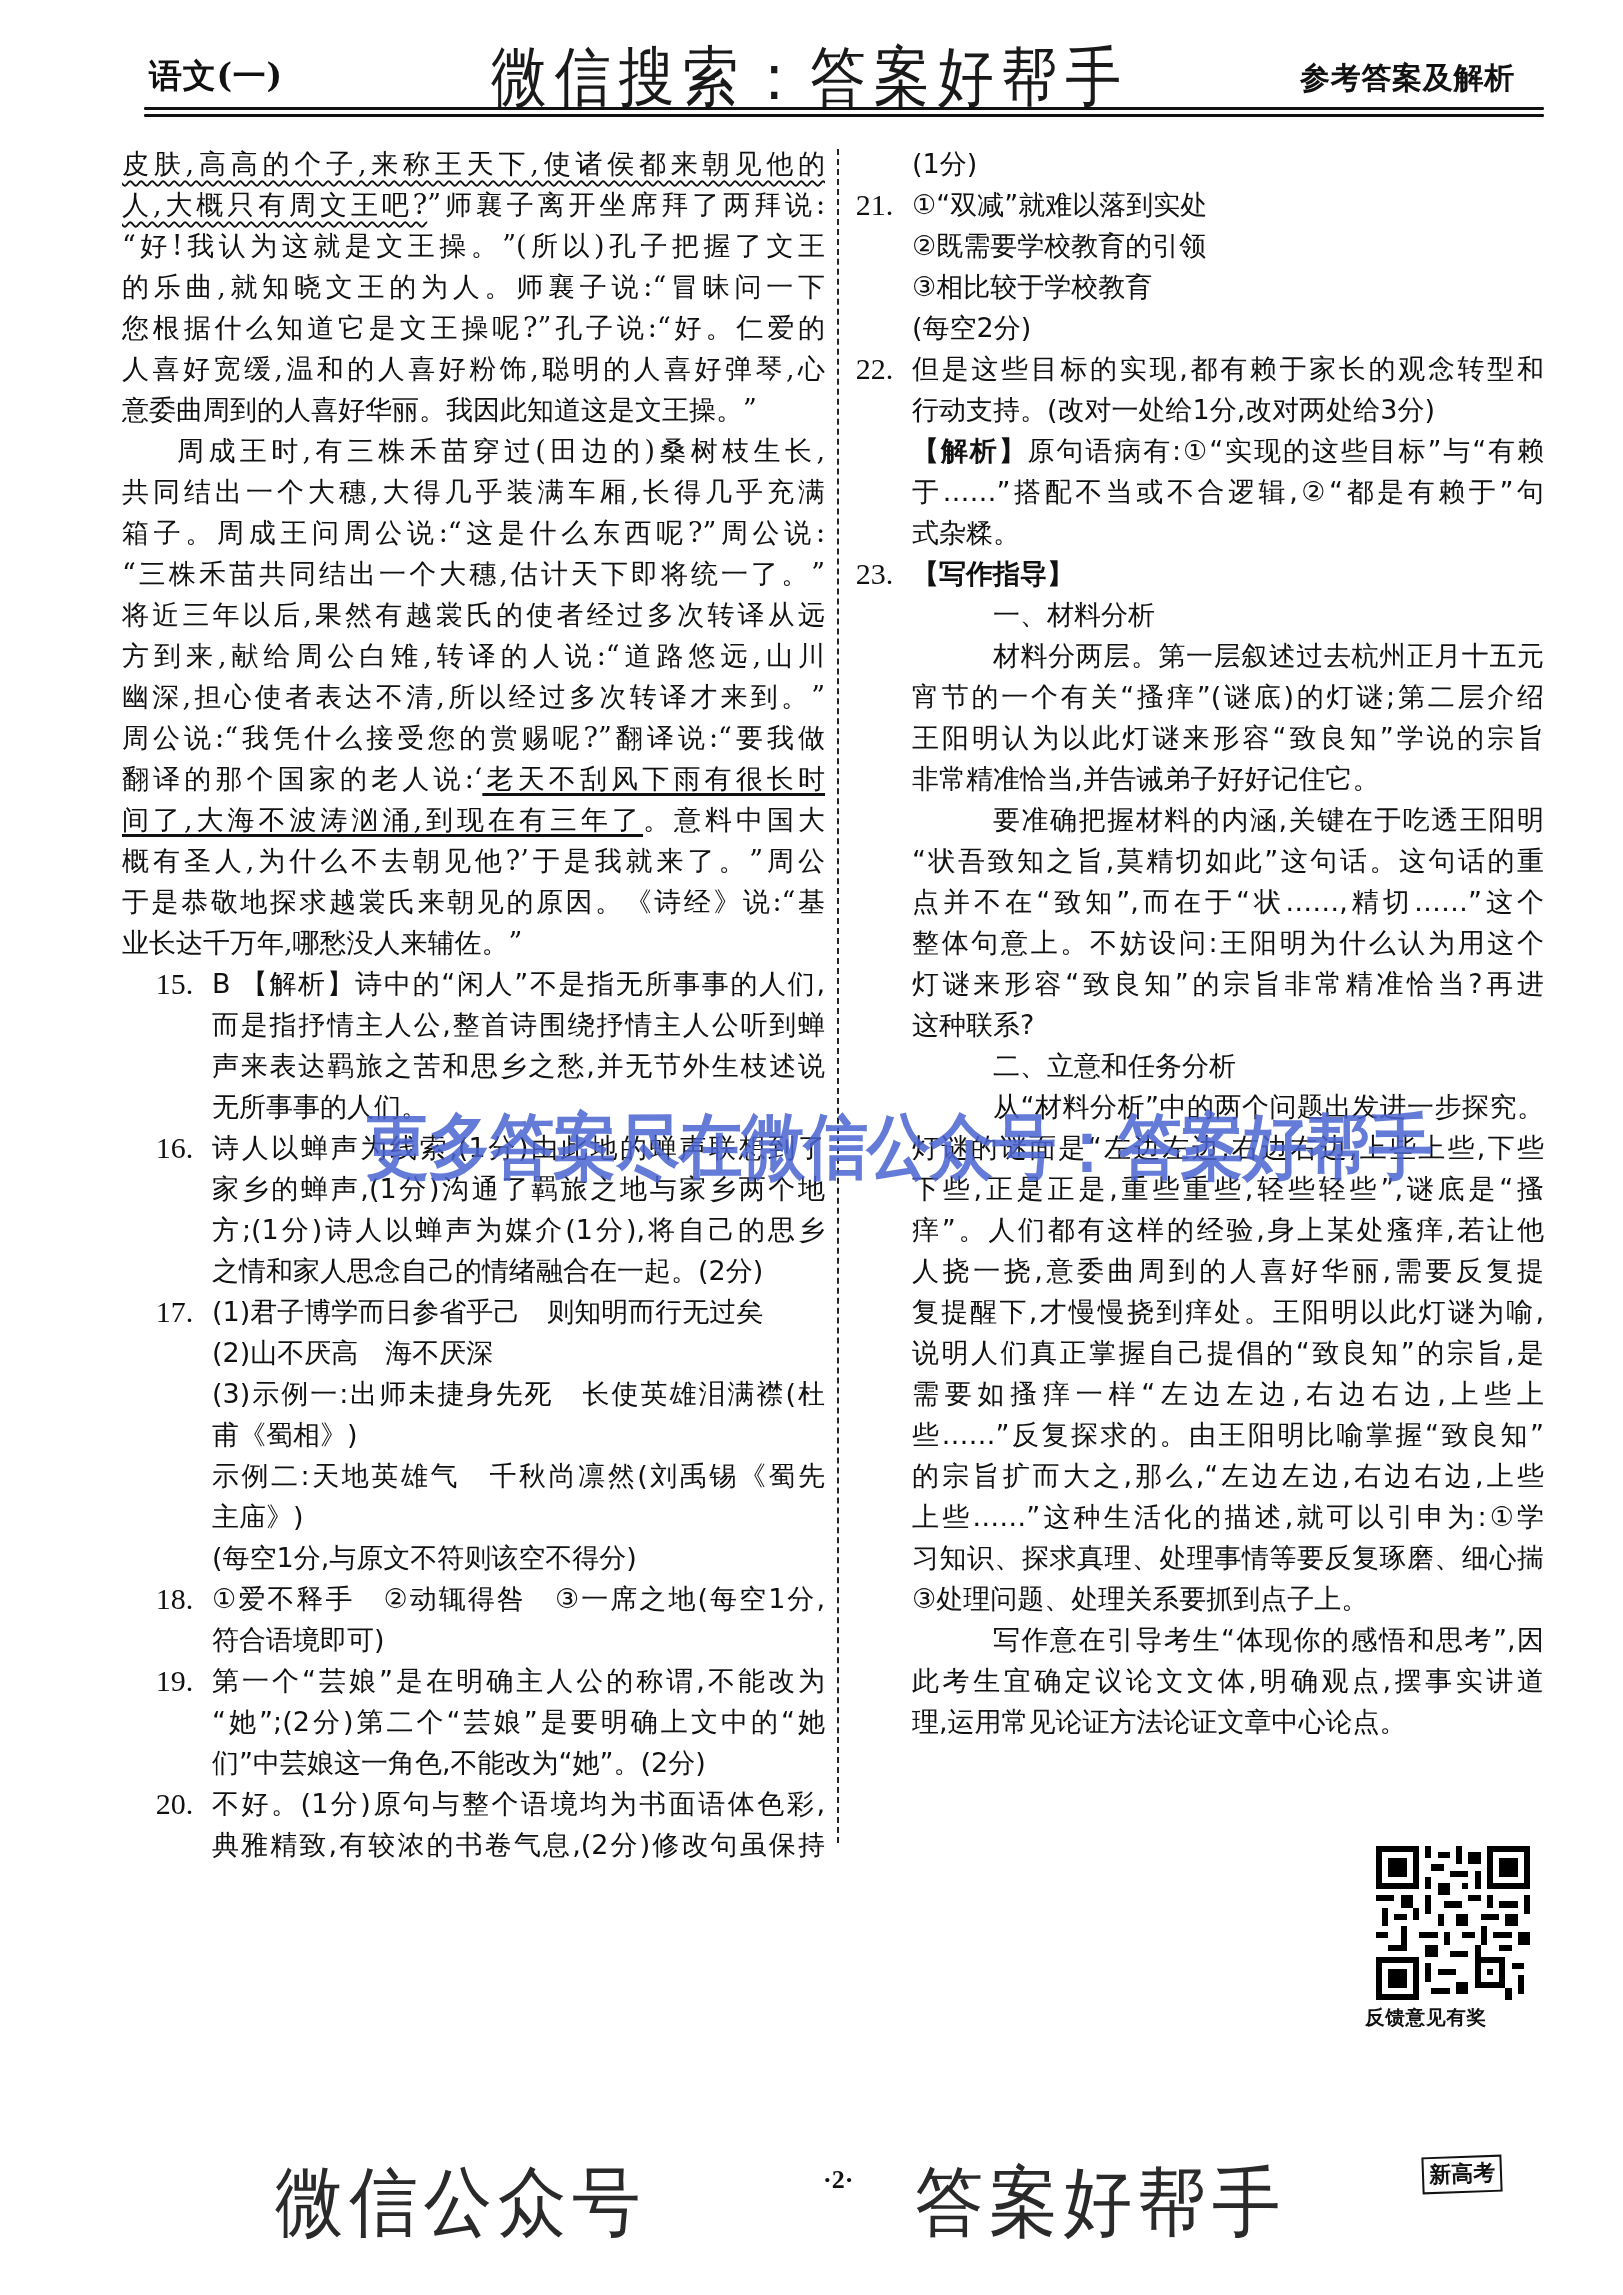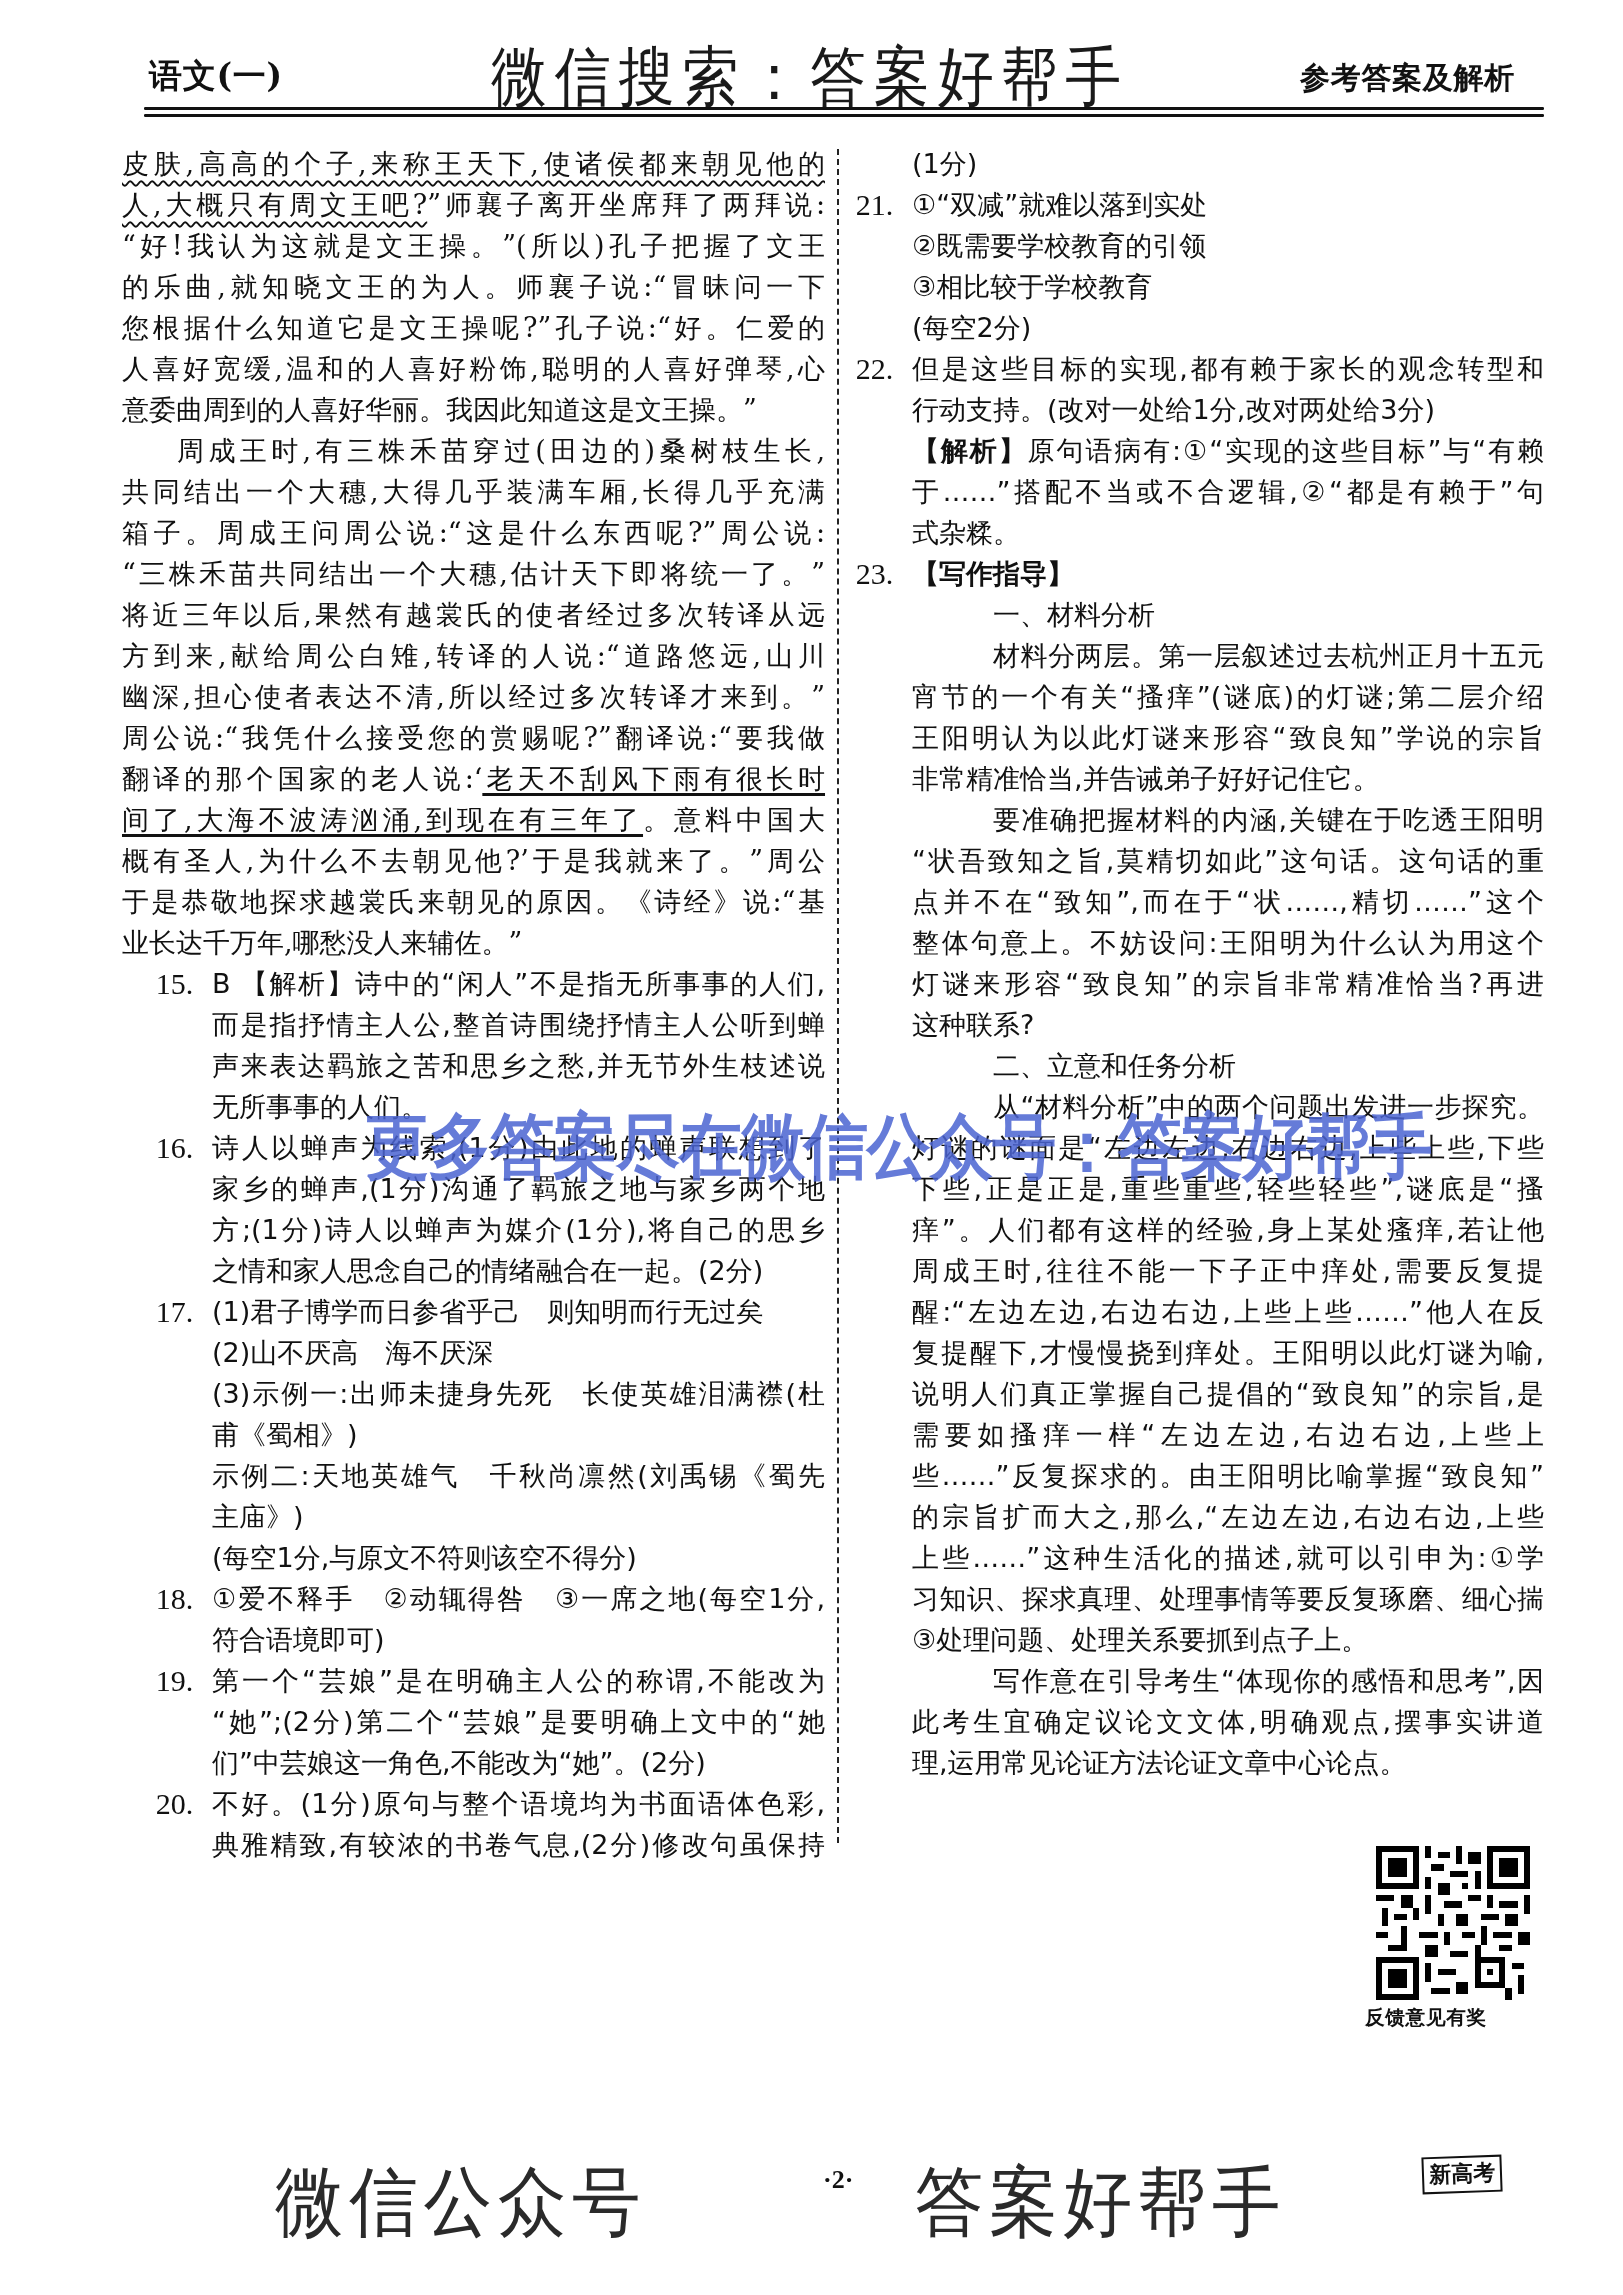--- a/index.html
+++ b/index.html
@@ -166,22 +166,21 @@
       <span class="ln indh">点并不在“致知”,而在于“状……,精切……”这个</span>
       <span class="ln indh">整体句意上。不妨设问:王阳明为什么认为用这个</span>
       <span class="ln indh">灯谜来形容“致良知”的宗旨非常精准恰当?再进</span>
       <span class="ln indh last">这种联系?</span>
 
       <span class="ln ind2 last">二、立意和任务分析</span>
       <span class="ln ind2">从“材料分析”中的两个问题出发进一步探究。</span>
       <span class="ln indh">灯谜的谜面是“左边左边,右边右边,上些上些,下些</span>
       <span class="ln indh">下些,正是正是,重些重些,轻些轻些”,谜底是“搔</span>
       <span class="ln indh">痒”。人们都有这样的经验,身上某处瘙痒,若让他</span>
-      <span class="ln indh">周成王时,往往不能一下子正中痒处,需要反复提</span>
-      <span class="ln indh">醒:“左边左边,右边右边,上些上些……”他人在反</span>
+      <span class="ln indh">人挠一挠,意委曲周到的人喜好华丽,需要反复提</span>
       <span class="ln indh">复提醒下,才慢慢挠到痒处。王阳明以此灯谜为喻,</span>
       <span class="ln indh">说明人们真正掌握自己提倡的“致良知”的宗旨,是</span>
       <span class="ln indh">需要如搔痒一样“左边左边,右边右边,上些上</span>
       <span class="ln indh">些……”反复探求的。由王阳明比喻掌握“致良知”</span>
       <span class="ln indh">的宗旨扩而大之,那么,“左边左边,右边右边,上些</span>
       <span class="ln indh">上些……”这种生活化的描述,就可以引申为:①学</span>
       <span class="ln indh">习知识、探求真理、处理事情等要反复琢磨、细心揣</span>
       <span class="ln indh last">③处理问题、处理关系要抓到点子上。</span>
 
       <span class="ln ind2">写作意在引导考生“体现你的感悟和思考”,因</span>

